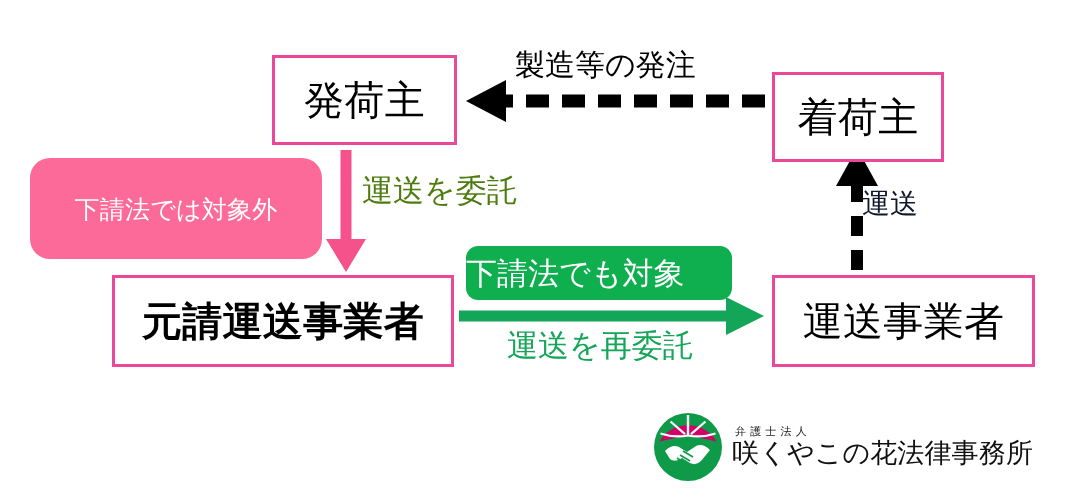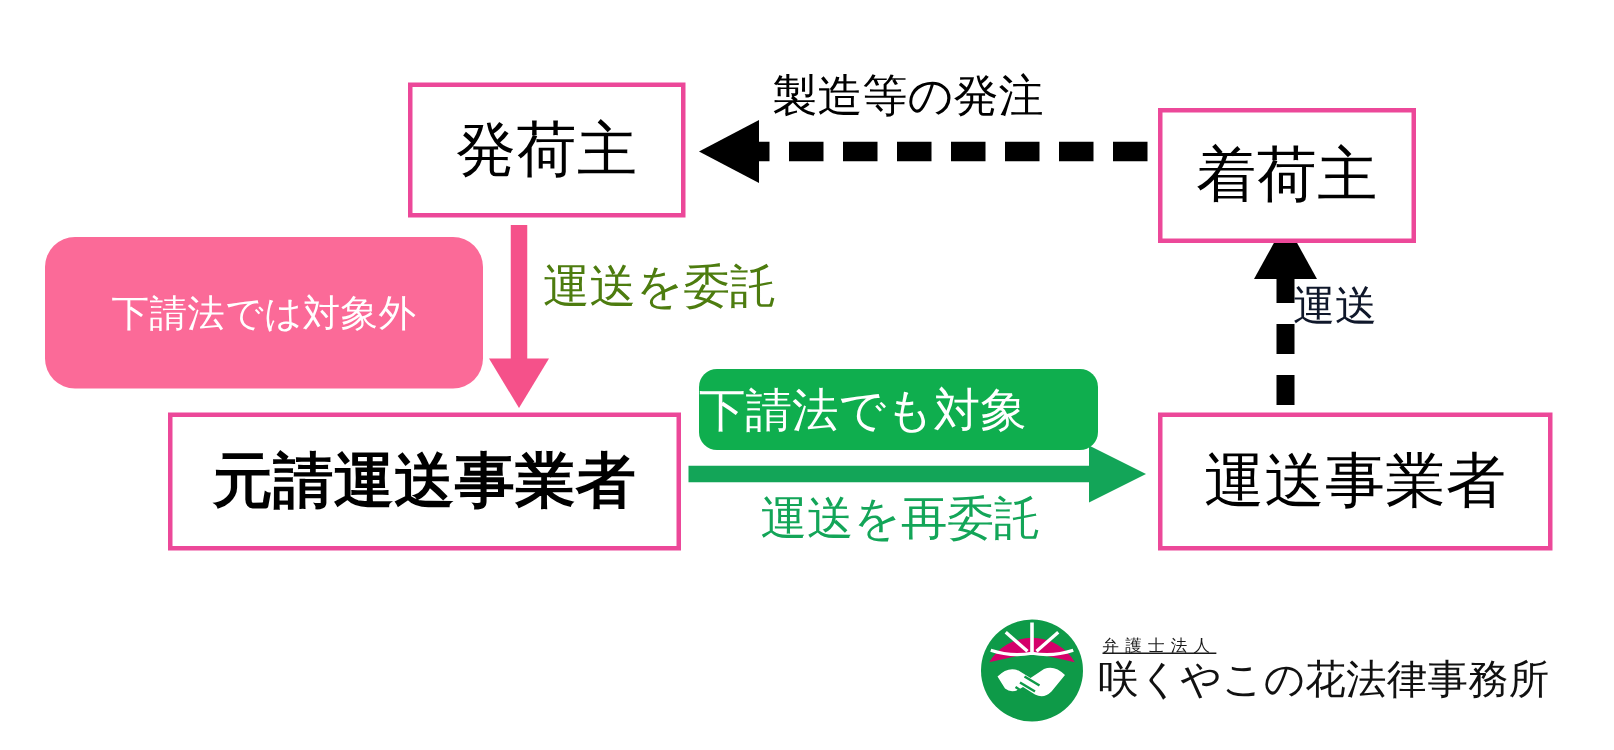--- a/index.html
+++ b/index.html
@@ -150,21 +150,20 @@
     padding-bottom: 2px;
   }
   #logo-text .logo-kicker {
     font-size: 11px;
     letter-spacing: 0.38em;
     color: #1a1a1a;
     line-height: 1.1;
     margin-left: 3px;
     margin-bottom: 2px;
     white-space: nowrap;
-    text-decoration: underline;
   }
   #logo-text .logo-name {
     font-size: 27px;
     letter-spacing: 0.005em;
     color: #111111;
     line-height: 1.05;
     white-space: nowrap;
     font-weight: 400;
   }
 </style>

